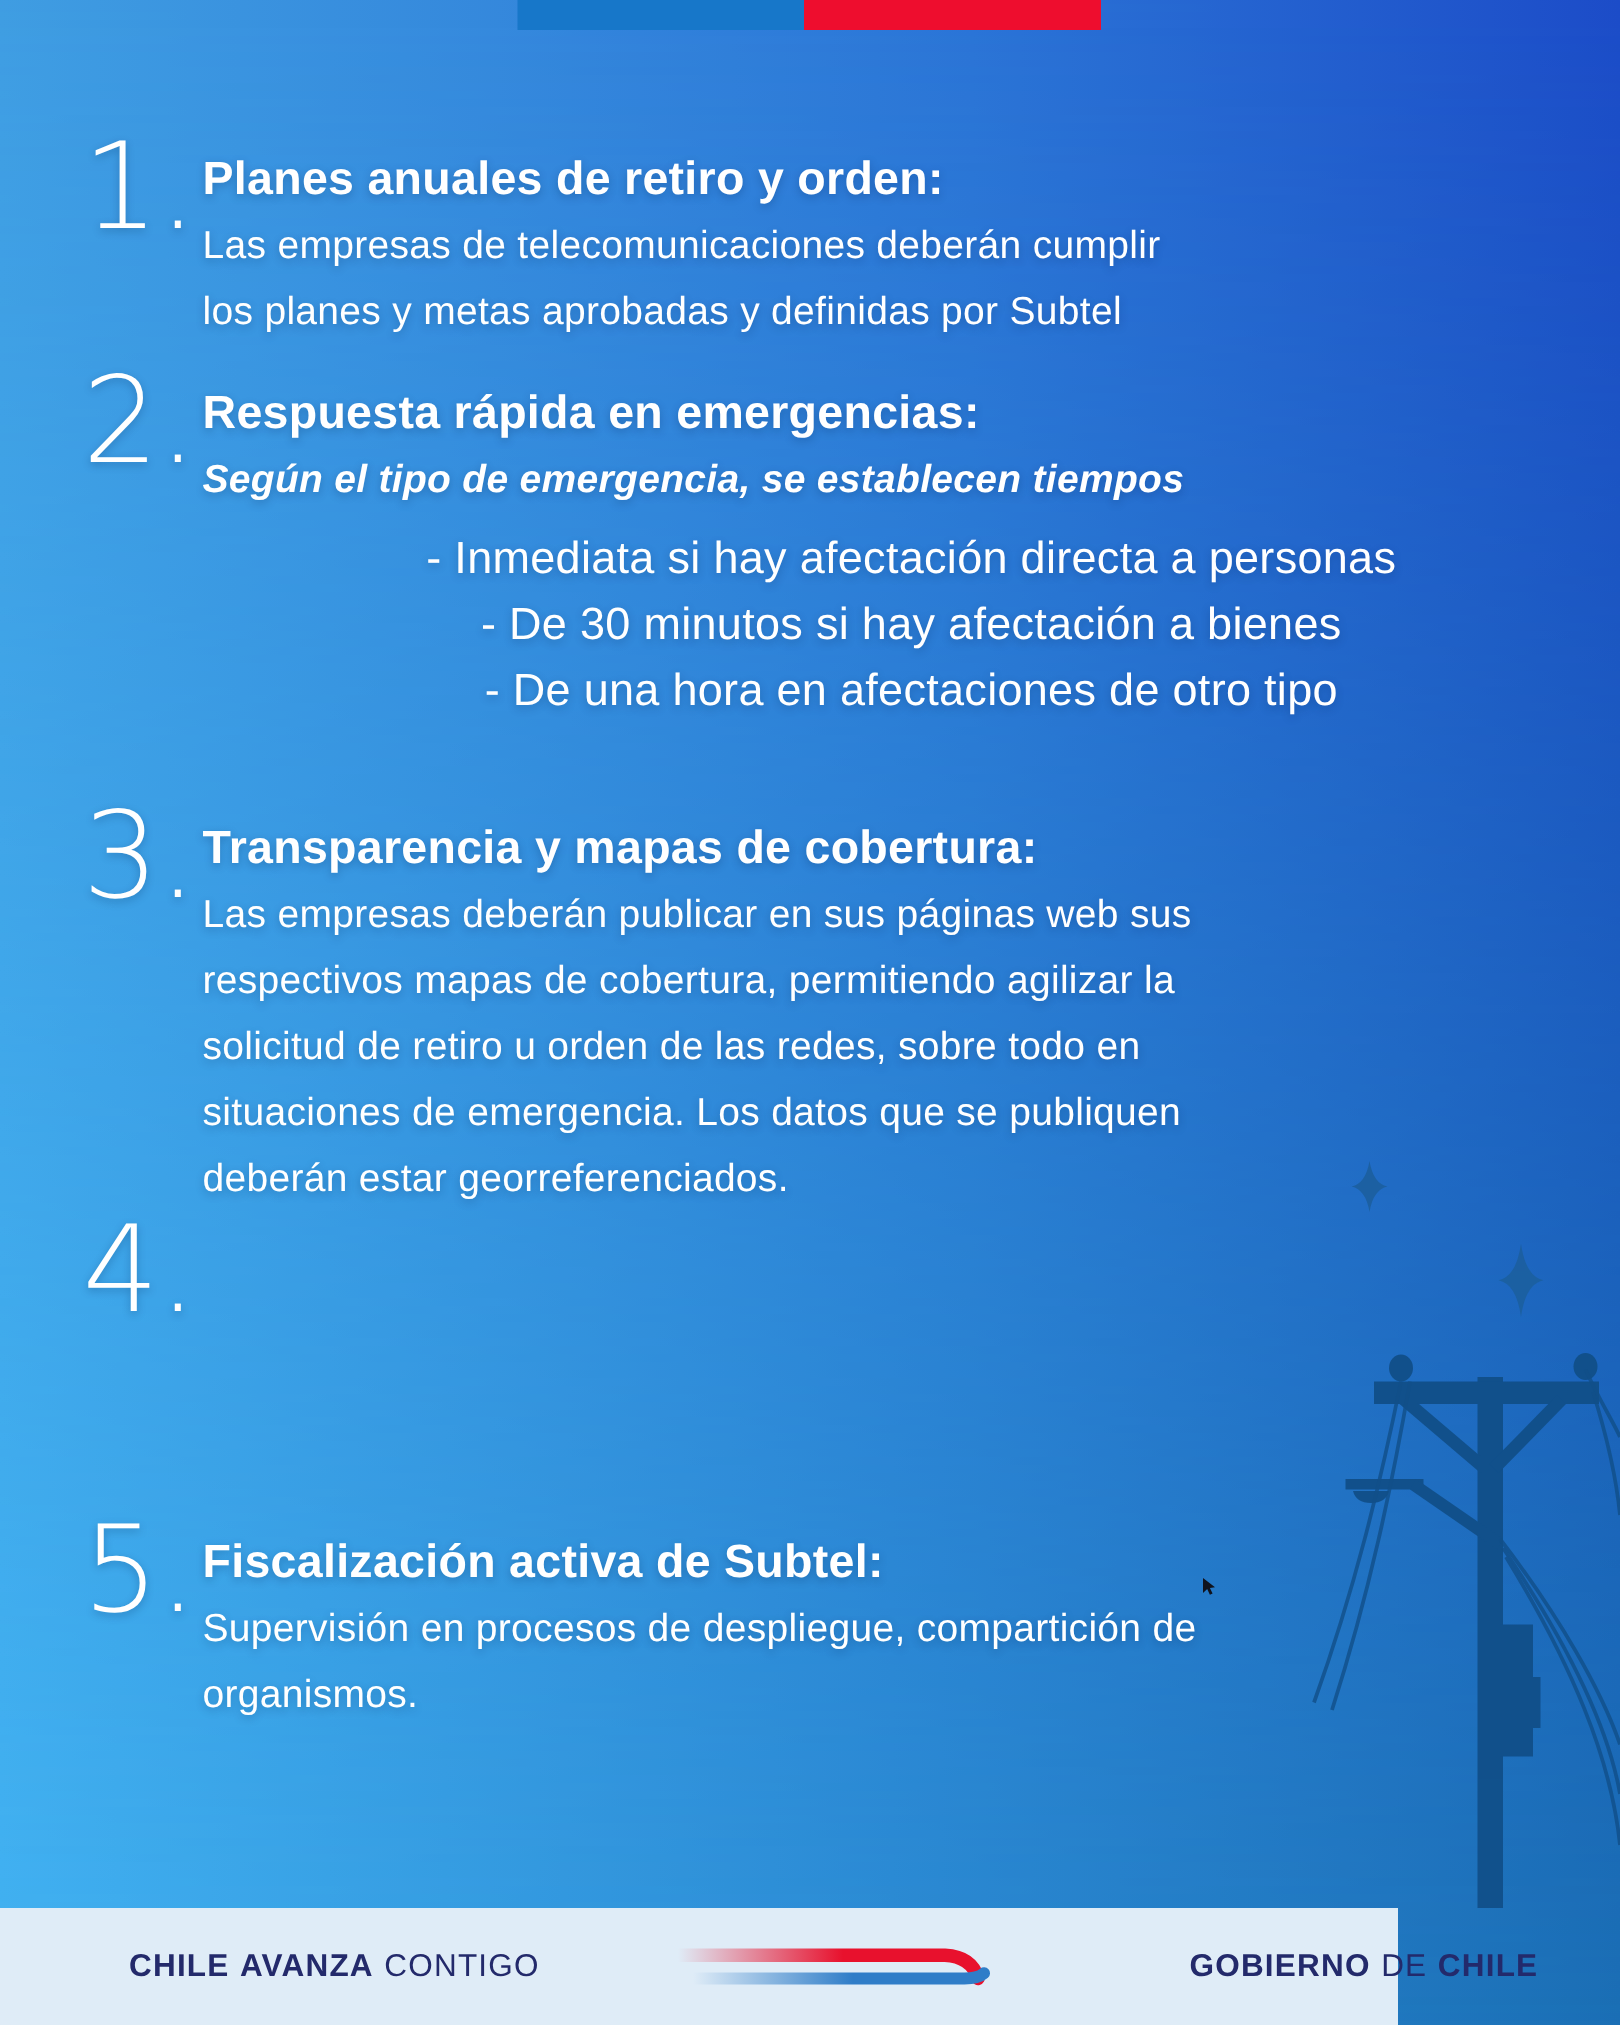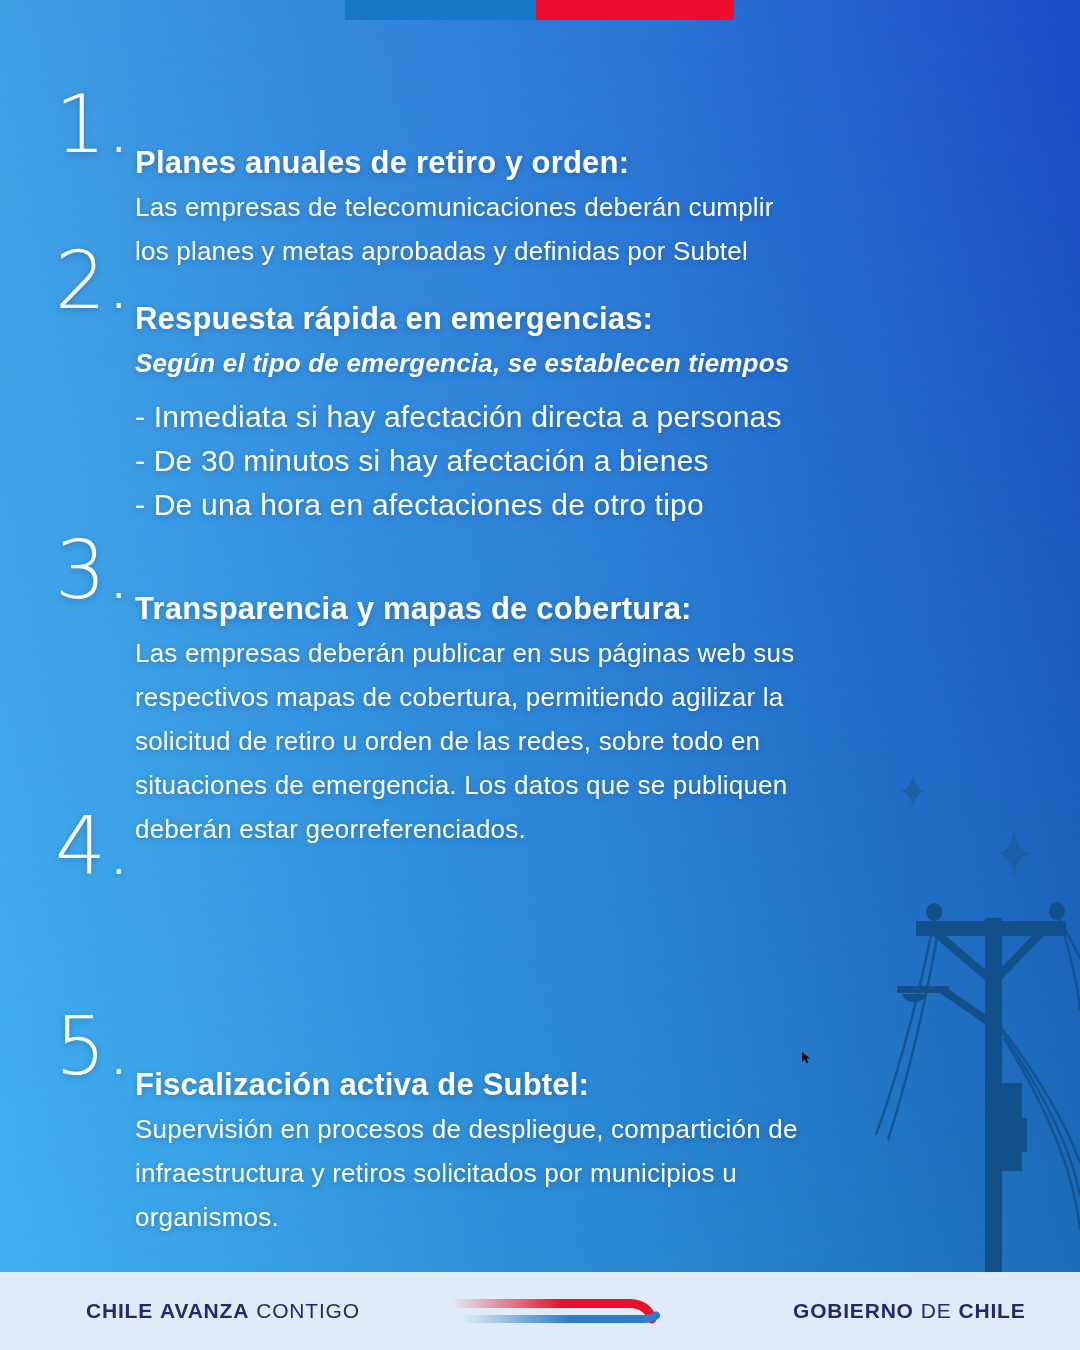--- a/index.html
+++ b/index.html
@@ -13,30 +13,30 @@
     -webkit-mask-image:linear-gradient(to bottom,rgba(0,0,0,1) 0%,rgba(0,0,0,0) 100%);
     mask-image:linear-gradient(to bottom,rgba(0,0,0,1) 0%,rgba(0,0,0,0) 100%);}
   
   .flag-blue{position:absolute;left:345px;top:0;width:191px;height:20px;background:#1777C9;}
   .flag-red{position:absolute;left:536px;top:0;width:198px;height:20px;background:#EE0D2E;}
   
   .item{position:absolute;left:0;width:1080px;padding-left:135px;box-sizing:border-box;
     text-shadow:0 2px 6px rgba(5,40,90,0.28);}
   .num{position:absolute;left:55px;top:-12px;font-size:80px;line-height:80px;font-weight:200;
     font-family:"DejaVu Sans","Liberation Sans",sans-serif;color:#fff;}
-  .title{font-size:31px;font-weight:700;line-height:44px;letter-spacing:0.2px;margin-top:44px;}
+  .title{font-size:31px;font-weight:700;line-height:44px;letter-spacing:0.2px;}
   .body{font-size:26px;font-weight:400;line-height:44px;letter-spacing:0.2px;}
   .body .line,.bullets .line,.title{white-space:nowrap;}
   .body.emph{font-style:italic;font-weight:700;}
-  .bullets{font-size:30px;line-height:44px;margin-top:10px;letter-spacing:0.2px;}
+  .bullets{font-size:30px;line-height:44px;margin-top:10px;letter-spacing:0.2px;text-align:center;}
   
   .decor-svg{position:absolute;top:750px;right:0;width:230px;height:522px;}
   .cursor{position:absolute;left:802px;top:1052px;width:10px;height:12px;}
   
-  .footer{position:absolute;left:0;bottom:0;width:1080px;height:78px;background:#DFECF7;}
+  .footer{position:absolute;left:0;bottom:0;width:932px;height:78px;background:#DFECF7;}
   .brand{position:absolute;top:50%;transform:translateY(-50%);display:inline-flex;gap:7px;
     font-size:21px;letter-spacing:0.8px;color:#232A6B;white-space:nowrap;}
   .brand-left{left:86px;}
   .brand-right{left:793px;}
   .w-reg{font-weight:400;}
   .w-semi{font-weight:700;}
   .w-heavy{font-weight:700;}
   .logo{position:absolute;left:440px;top:50%;transform:translateY(-50%);width:224px;height:30px;}
 </style>
 </head>
@@ -114,21 +114,20 @@
 
   <div class="item" style="top:819px">
     <div class="num">4.</div>
   </div>
 
   <div class="item" style="top:1019px">
     <div class="num">5.</div>
     <div class="title">Fiscalización activa de Subtel:</div>
     <div class="body">
         <div class="line">Supervisión en procesos de despliegue, compartición de</div>
-        <div class="line">infraestructura y retiros solicitados por municipios u</div>
         <div class="line">organismos.</div>
       </div>
   </div>
 
   <svg class="cursor" viewBox="0 0 10 12">
     <polygon points="0,0 0,10 2.8,7.4 4.6,11.2 6.4,10.3 4.6,6.6 8,6.2" fill="#10131d"></polygon>
   </svg>
 
   <div class="footer">
     <div class="brand brand-left">

